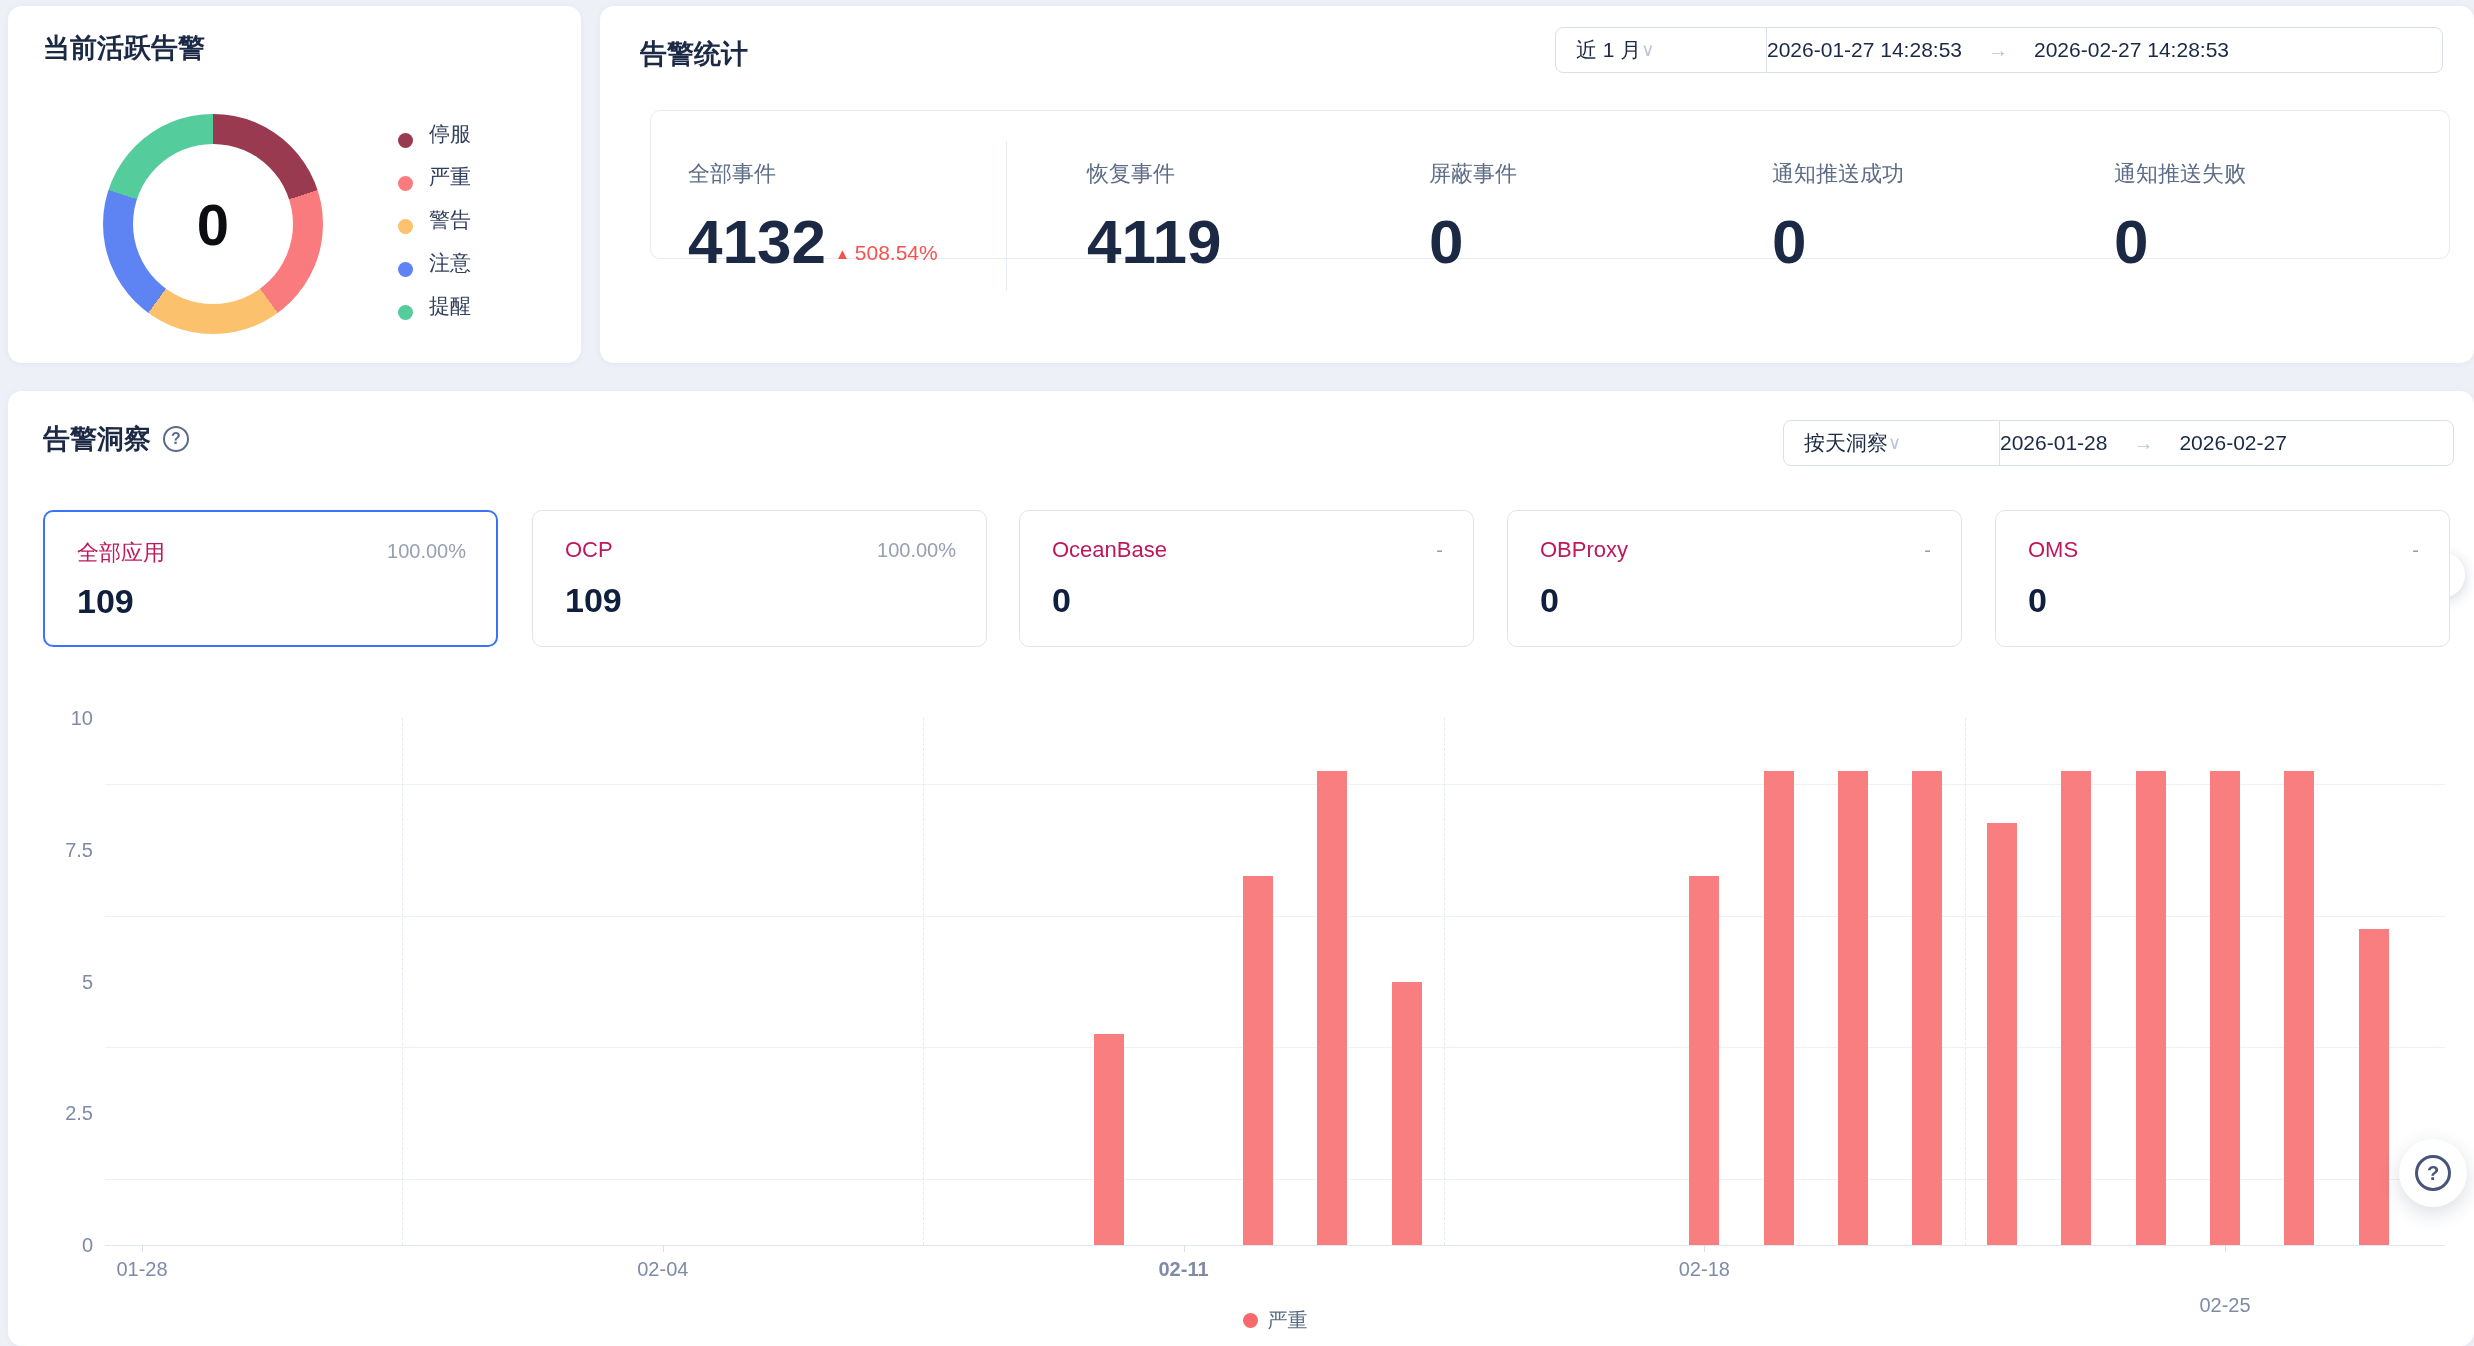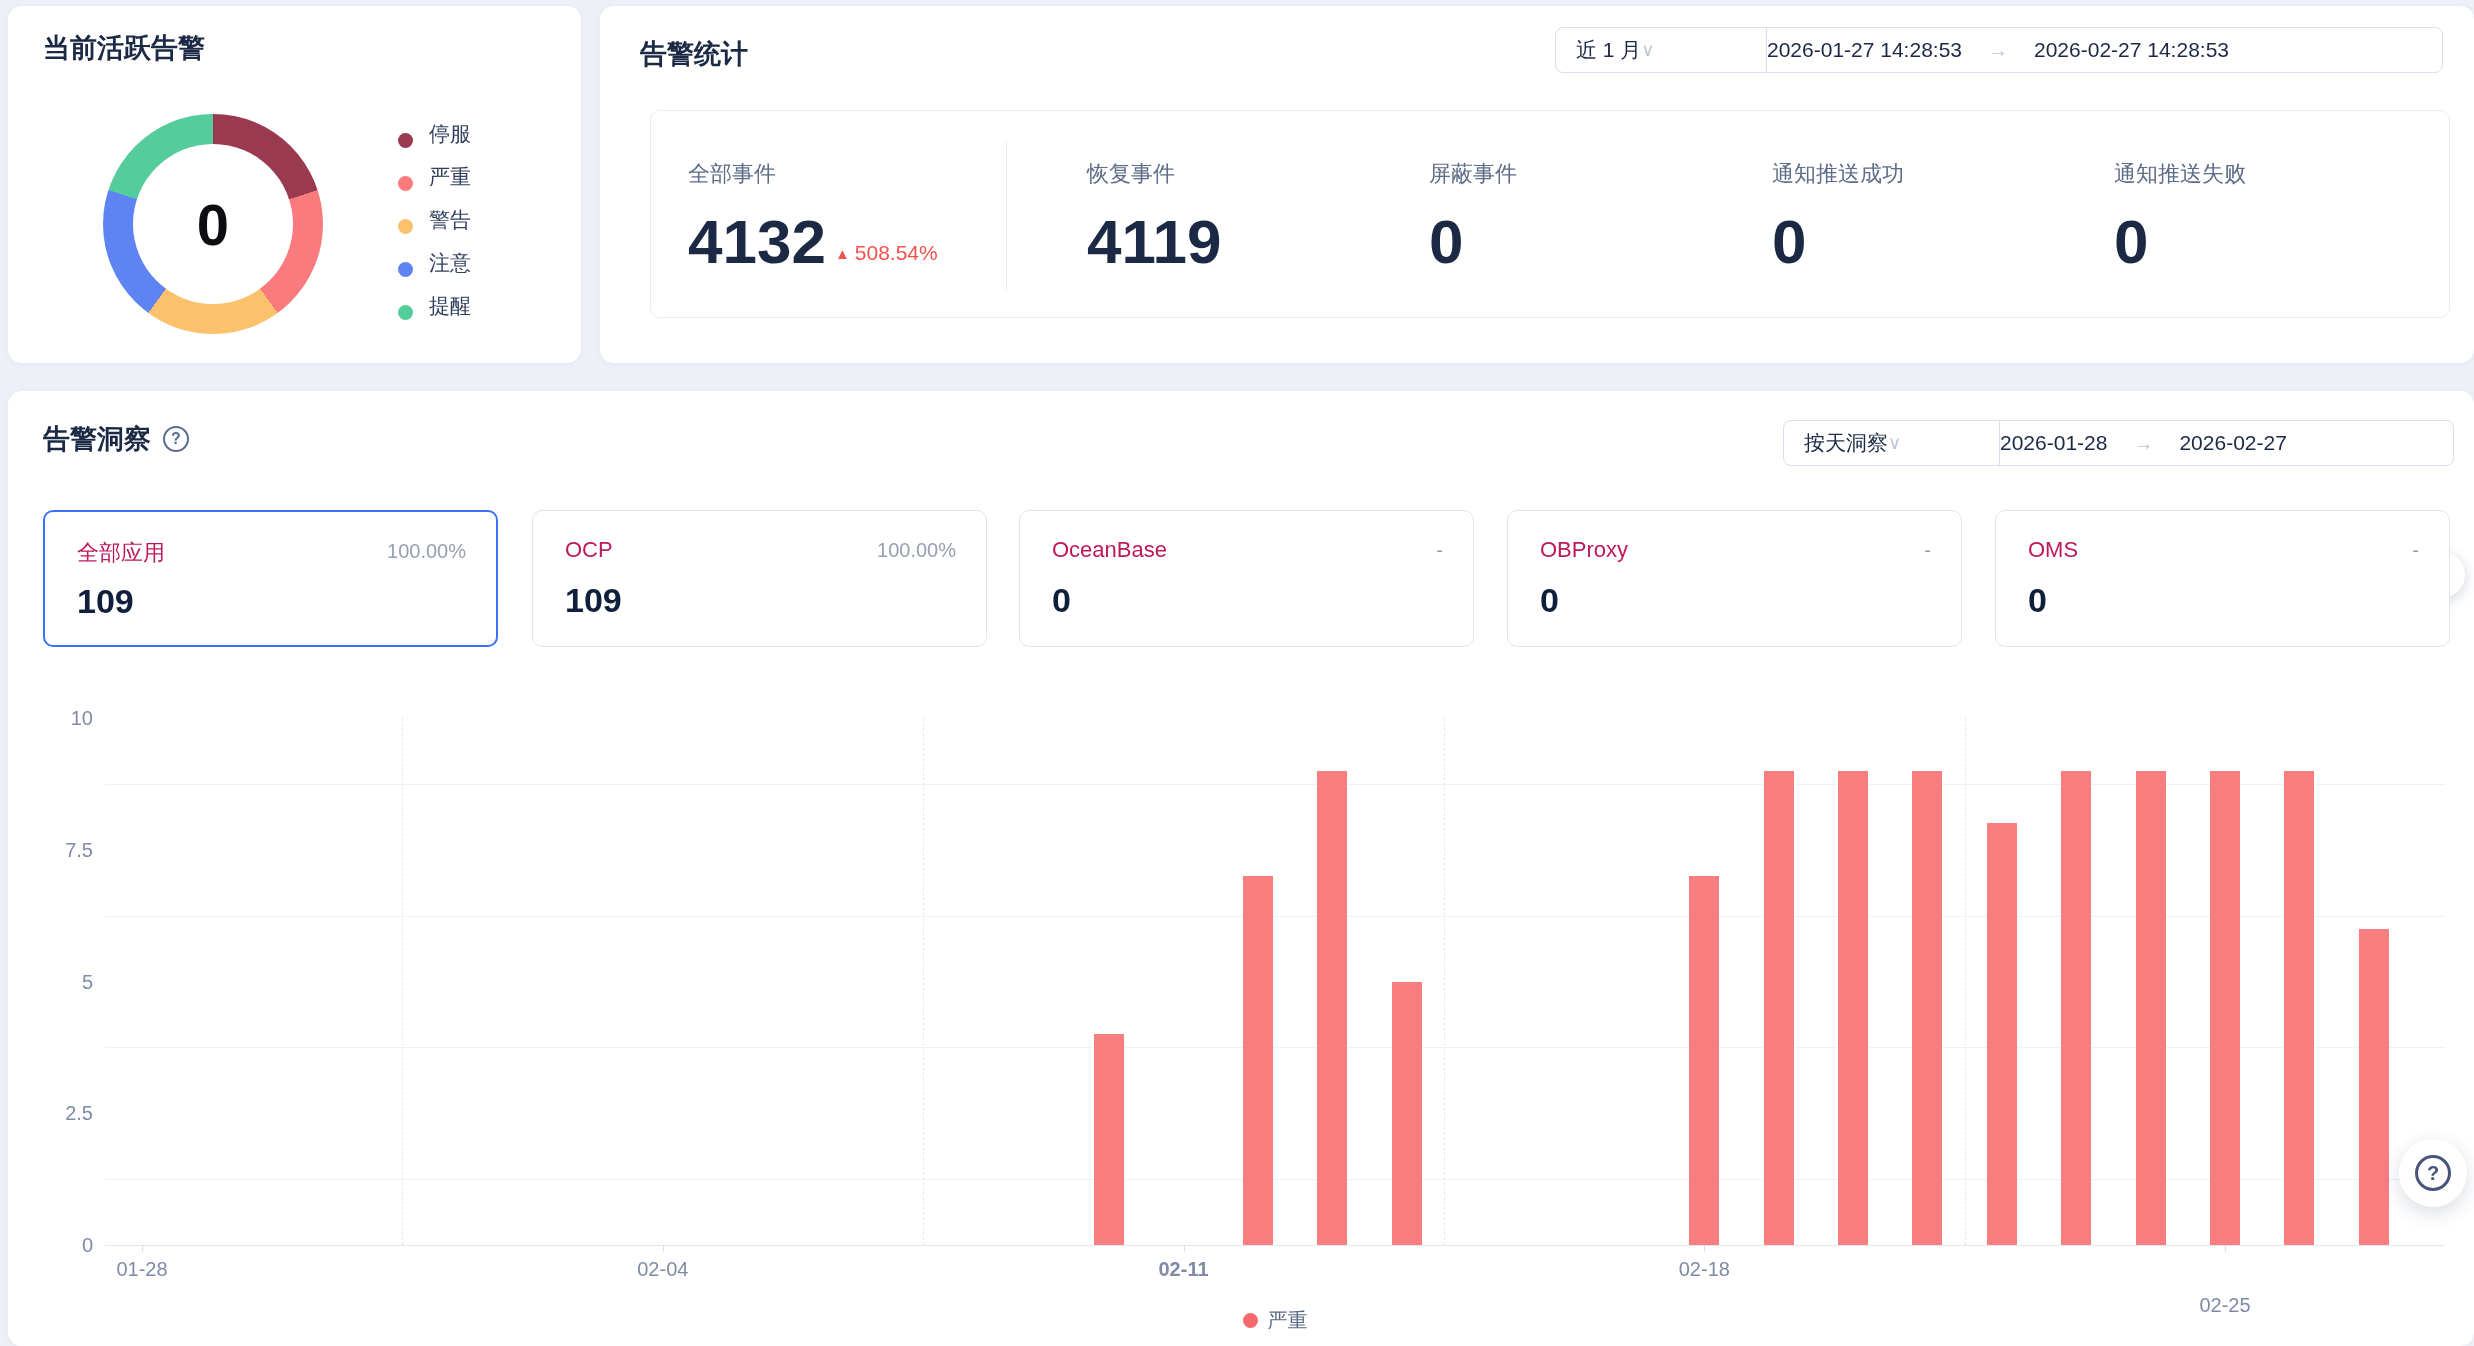--- a/index.html
+++ b/index.html
@@ -38,21 +38,21 @@
   .chevron-down{font-size:18px;color:#bcc6d8;line-height:1}
   .daterange{border-radius:0 8px 8px 0;justify-content:flex-start;gap:26px;margin-left:-1px}
   .date-text{font-size:21px;color:#1b2945;white-space:nowrap}
   .arrow{font-size:20px;color:#b9c3d5;line-height:1}
   #card-stats .select{left:955px;top:21px;width:212px}
   #card-stats .daterange{left:1167px;top:21px;width:677px}
   #card-insight .select{left:1775px;top:29px;width:217px}
   #card-insight .daterange{left:1992px;top:29px;width:455px}
 
   
-  .stats-box{position:absolute;left:50px;top:104px;width:1800px;height:208px;
+  .stats-box{position:absolute;left:50px;top:104px;width:1800px;height:149px;
              border:1px solid #e7ebf3;border-radius:10px;box-sizing:border-box}
   .stat{position:absolute;top:0;height:100%}
   .stat-label{position:absolute;top:48px;left:0;font-size:22px;color:#5d6c87;white-space:nowrap}
   .stat-valuewrap{position:absolute;top:100px;left:0;display:flex;align-items:flex-end;gap:9px}
   .stat-value{font-size:62px;line-height:1;font-weight:700;color:#1c2945}
   .stat-delta{display:flex;align-items:center;gap:5px;font-size:21px;font-weight:500;margin-bottom:8px;white-space:nowrap}
   .delta-tri{font-size:15px;line-height:1}
   .stats-divider{position:absolute;left:355px;top:30px;width:1px;height:150px;background:#e8ecf4}
 
   .help-circle{width:26px;height:26px;border:2px solid #5b6b8d;border-radius:50%;color:#5b6b8d;

